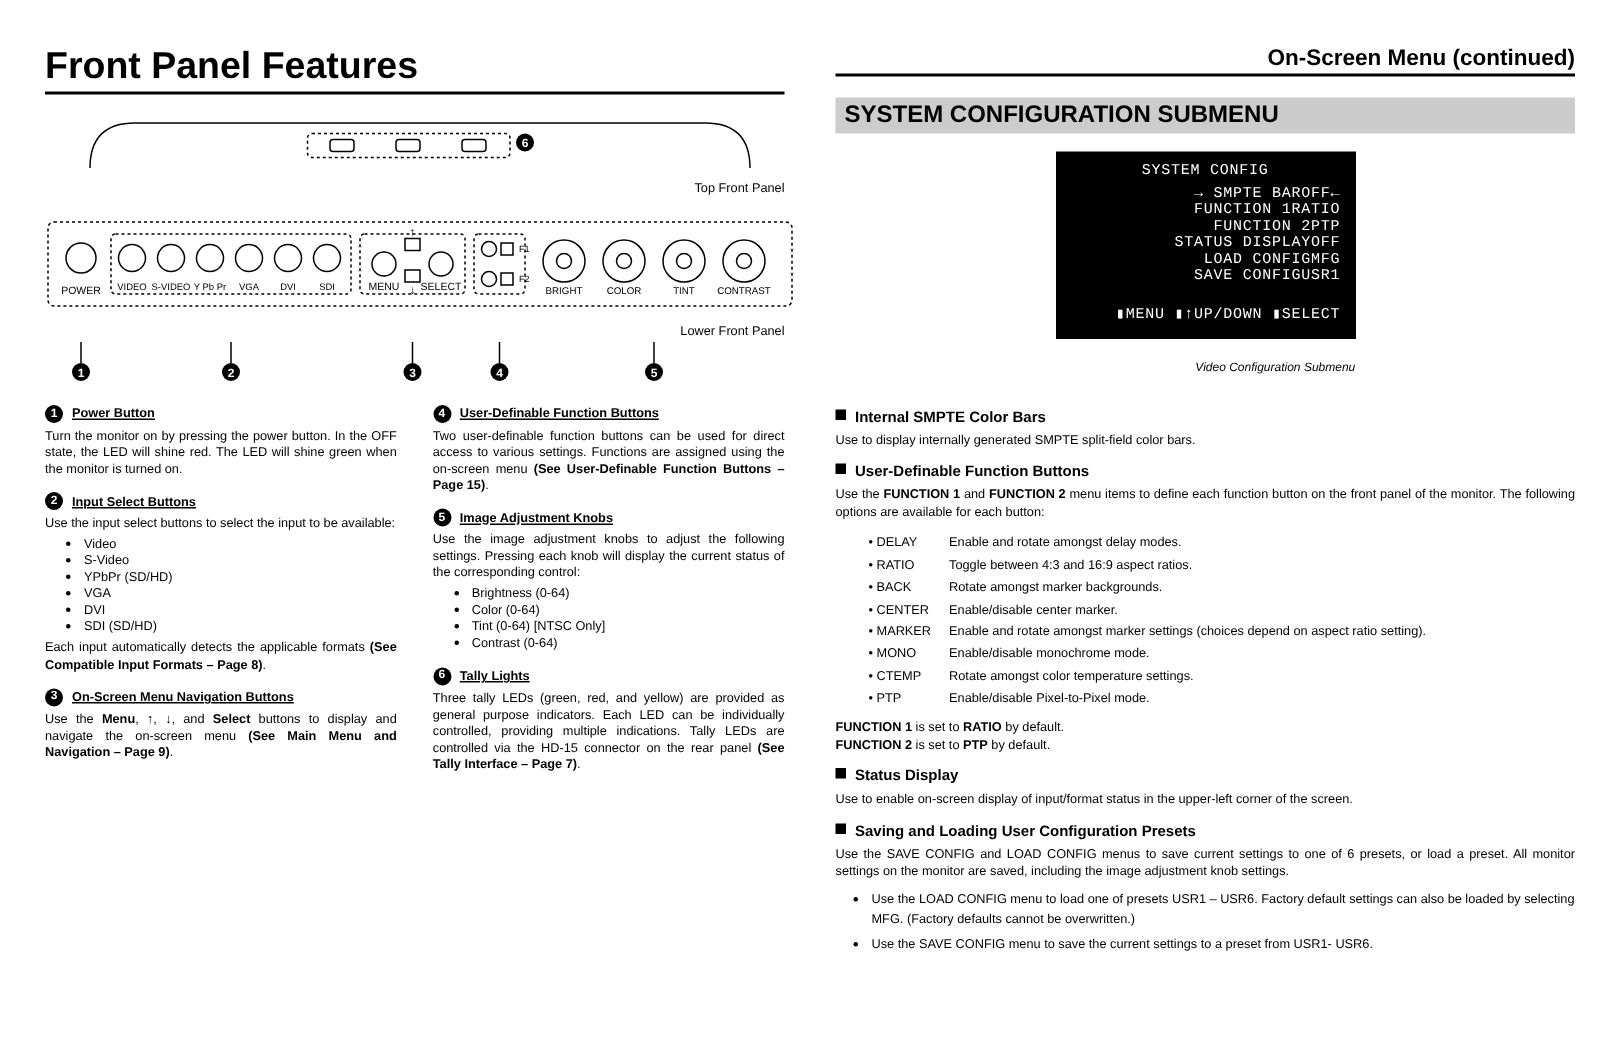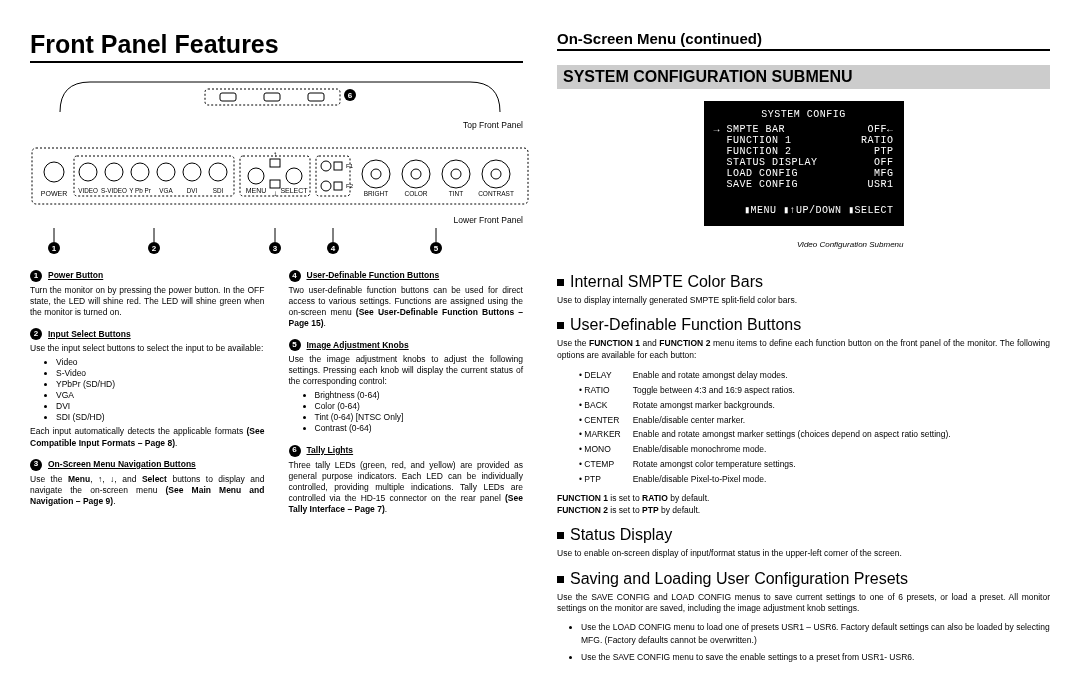--- a/index.html
+++ b/index.html
@@ -1,43 +1,43 @@
 <!DOCTYPE html>
 <html><head>
 <meta charset="utf-8">
 <style>
   body{margin:0;font-family:Arial,Helvetica,sans-serif;font-size:9px;color:#000;background:#fff;width:1080px}
   .page{display:flex;padding:30px 30px 40px 30px;gap:34px;box-sizing:border-box}
   .col{flex:1;min-width:0}
   h1{font-size:25px;font-weight:bold;margin:0 0 2px 0}
   .rule{border-bottom:2.5px solid #000;margin-bottom:14px}
-  h2{font-size:15px;font-weight:bold;margin:0 0 2px 0;text-align:left}
+  h2{font-size:15px;font-weight:bold;margin:0 0 2px 0;text-align:right}
   .subhead{background:#ccc;font-size:16px;font-weight:bold;padding:3px 6px;margin:6px 0 6px 0}
   .caption{font-style:italic;font-size:8px;margin:2px 0 14px 0}
-  .section-title{font-size:16px;font-weight:normal;margin:10px 0 4px 0}
+  .section-title{font-size:10px;font-weight:bold;margin:10px 0 4px 0}
   .body{font-size:8.5px;line-height:1.35;text-align:justify;margin:0 0 6px 0}
   .opts{font-size:8.5px;line-height:1.5;margin:0 0 6px 0}
   .opts td{vertical-align:top;padding:0 10px 0 0}
   .bullets{font-size:8.5px;line-height:1.5;margin:0 0 6px 0;padding-left:24px}
   .bullets li{margin-bottom:5px}
   .sq{display:inline-block;width:7px;height:7px;background:#000;margin-right:6px;vertical-align:1px}
   .defs{column-count:2;column-gap:24px;font-size:8.5px;line-height:1.3}
   .defs .item{break-inside:avoid;margin-bottom:10px}
   .defs .dt{font-weight:bold;display:flex;align-items:center;margin-bottom:3px}
   .num{display:inline-flex;width:12px;height:12px;border-radius:50%;background:#000;color:#fff;align-items:center;justify-content:center;font-size:8px;font-weight:bold;margin-right:6px}
   .defs ul{margin:3px 0 3px 0;padding-left:26px}
   .defs .dd{text-align:justify}
   .paneldiag{margin:10px 0 16px 0}
   .plabel{font-size:8.5px;text-align:right;margin:3px 0}
   .numrow{display:flex;margin-top:8px}
   .numrow .num{margin:0}
   svg{display:block}
   .osd{background:#000;color:#fff;font-family:"Courier New",monospace;font-size:10px;font-weight:normal;width:180px;padding:8px 10px 10px 10px;margin:12px auto;letter-spacing:.5px}
   .osd .hdr{text-align:center;margin-bottom:4px}
-  .osd .row{display:flex;justify-content:space-between;white-space:pre}
+  .osd .row{display:flex;justify-content:flex-end;white-space:pre}
   .osd .ftr{text-align:right;margin-top:14px}
 </style>
 </head>
 <body>
 
 <div class="page">
 
   <div class="col">
     <h1>Front Panel Features</h1>
     <div class="rule"></div>
@@ -265,18 +265,18 @@
         </div>
         <div>
           <div class="section-title"><span class="sq"></span>Status Display</div>
           <p class="body">Use to enable on-screen display of input/format status in the upper-left corner of the screen.</p>
         </div>
         <div>
           <div class="section-title"><span class="sq"></span>Saving and Loading User Configuration Presets</div>
           <p class="body">Use the SAVE CONFIG and LOAD CONFIG menus to save current settings to one of 6 presets, or load a preset. All monitor settings on the monitor are saved, including the image adjustment knob settings.</p>
           <ul class="bullets">
             <li>Use the LOAD CONFIG menu to load one of presets USR1 – USR6. Factory default settings can also be loaded by selecting MFG. (Factory defaults cannot be overwritten.)</li>
-            <li>Use the SAVE CONFIG menu to save the enable settings to a preset from USR1- USR6.</li>
+            <li>Use the SAVE CONFIG menu to save the current settings to a preset from USR1- USR6.</li>
           </ul>
         </div>
       </div>
   </div>
 </div>
 
 </body></html>

